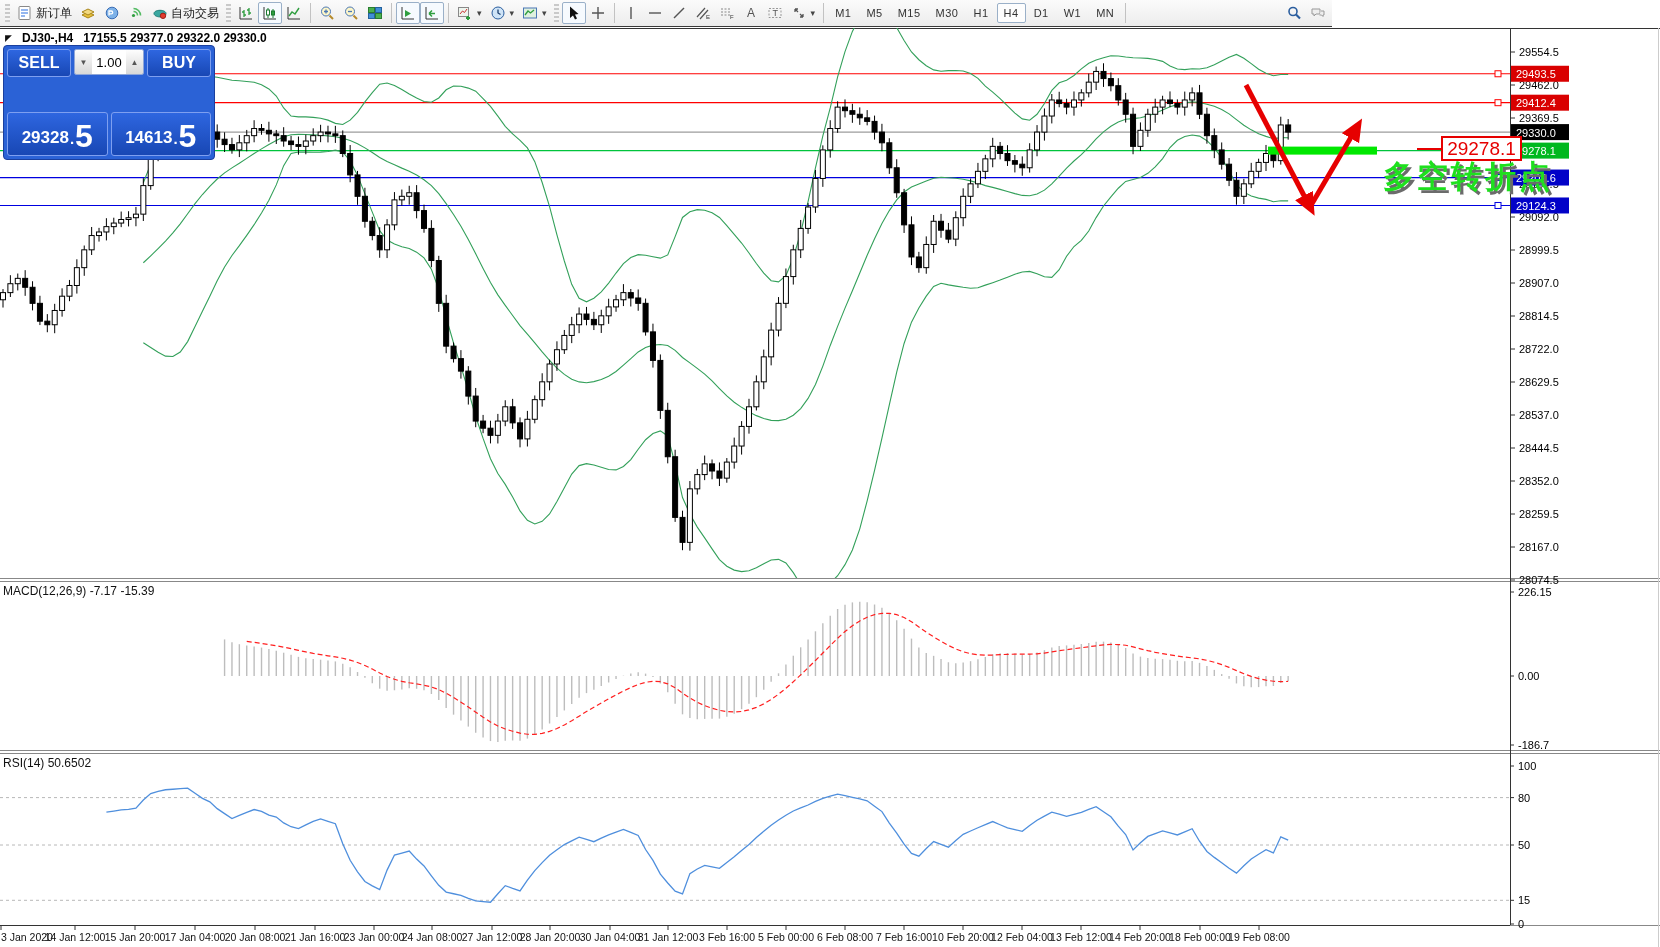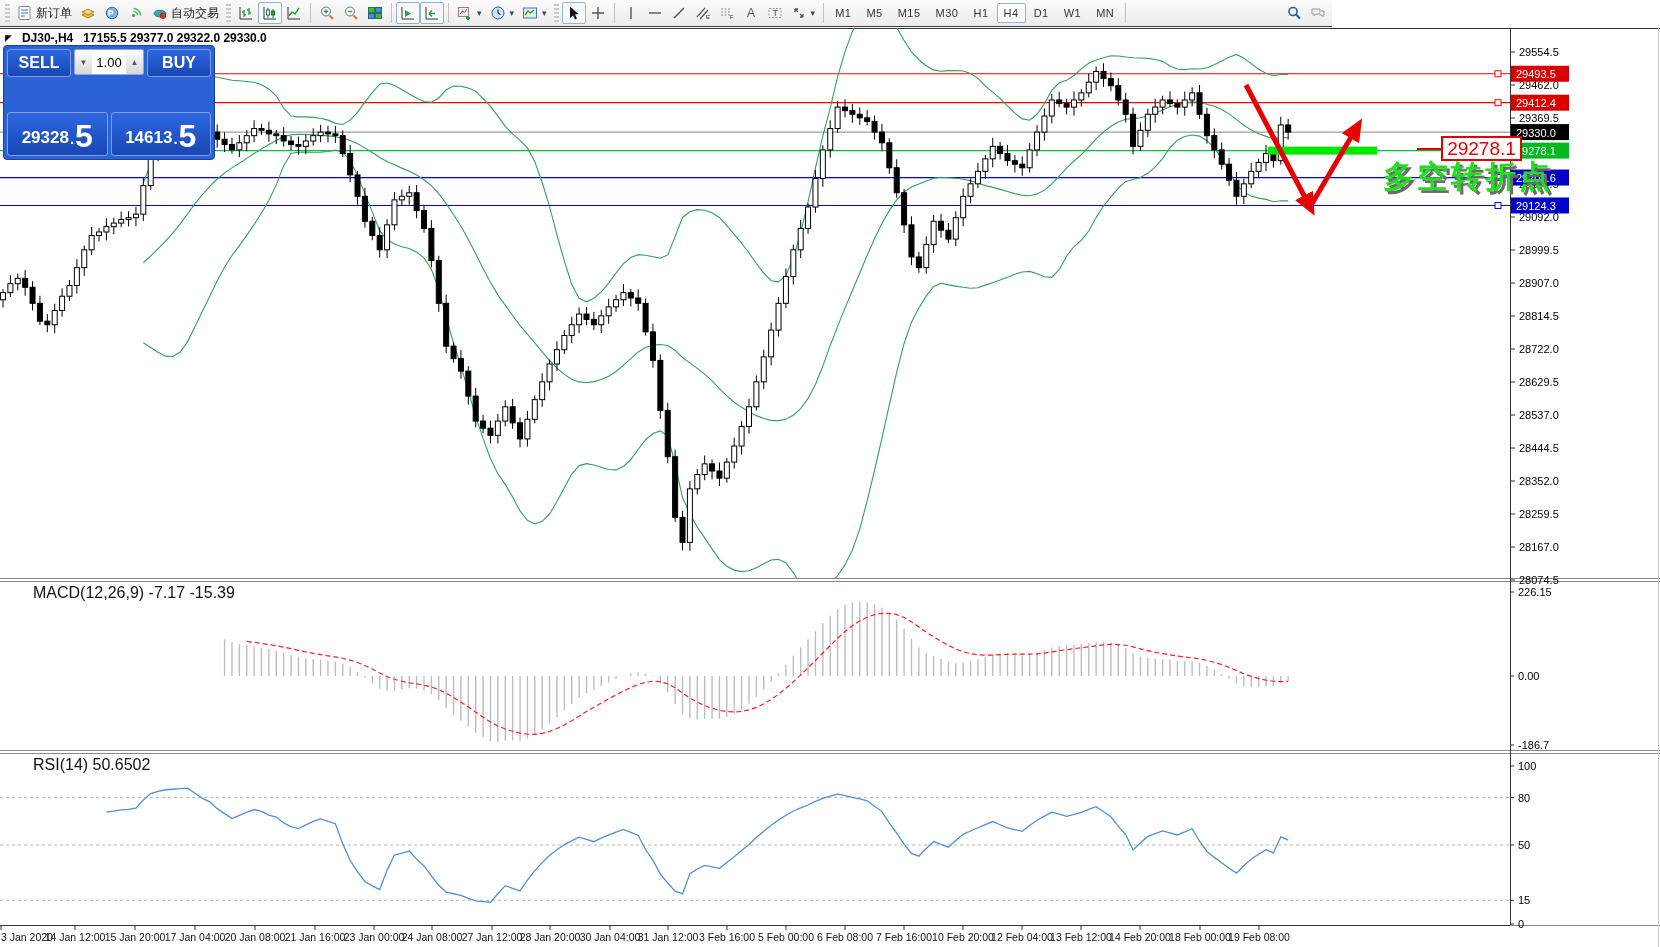--- a/index.html
+++ b/index.html
@@ -33,21 +33,21 @@
     font-size:16px;background:linear-gradient(#2e66e0,#1847b4);display:flex;align-items:center;justify-content:center;}
   .vol-box{flex:1;display:flex;border:1px solid #8fa6d8;border-radius:2px;overflow:hidden;height:26px;box-sizing:border-box;}
   .vol-spin{width:17px;background:linear-gradient(#fdfdfd,#d8d8d8);border:none;font-size:8px;color:#555;padding:0;}
   .vol-input{flex:1;border:none;text-align:center;font-size:13px;color:#000;min-width:0;}
   .px-cell{flex:1;height:40px;border:1px solid #7e9ff0;border-radius:3px;background:linear-gradient(#2e66e0,#1847b4);
     color:#fff;display:flex;align-items:flex-end;justify-content:center;padding-bottom:2px;margin-top:32px;}
   .px-cell .main{font-size:17px;font-weight:bold;line-height:30px;}
   .px-cell .dot{font-size:15px;font-weight:bold;margin:0 1px;line-height:28px;}
   .px-cell .big{font-size:32px;font-weight:bold;line-height:34px;}
   
-  .ind-label{position:absolute;z-index:4;font-size:16px;color:#111;margin-left:30px;}
+  .ind-label{position:absolute;z-index:4;font-size:12px;color:#111;}
 </style>
 </head>
 <body>
 
 <div class="stage">
 
   <svg id="chart-svg" width="1660" height="947">
       <defs>
         <clipPath id="plotclip">
           <rect x="0" y="28" width="1510" height="550"></rect>

